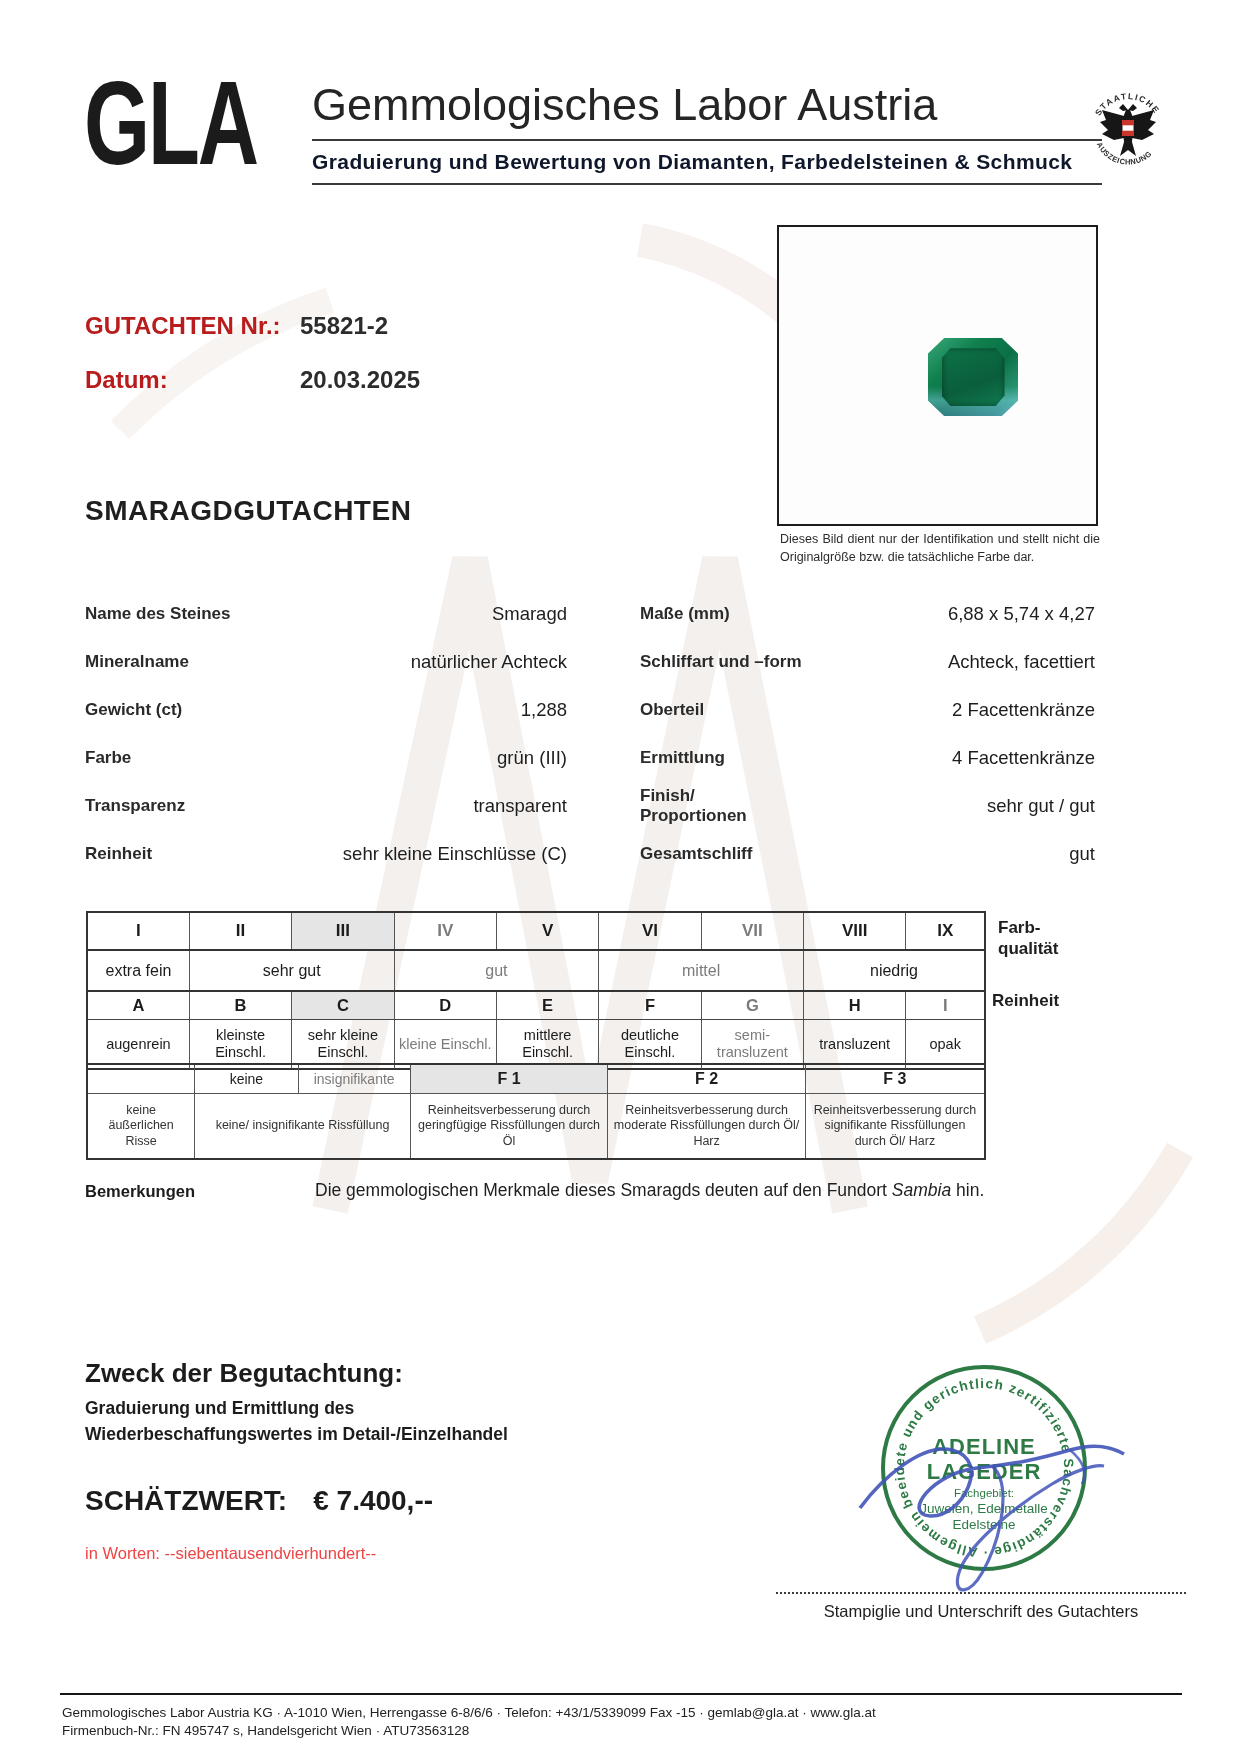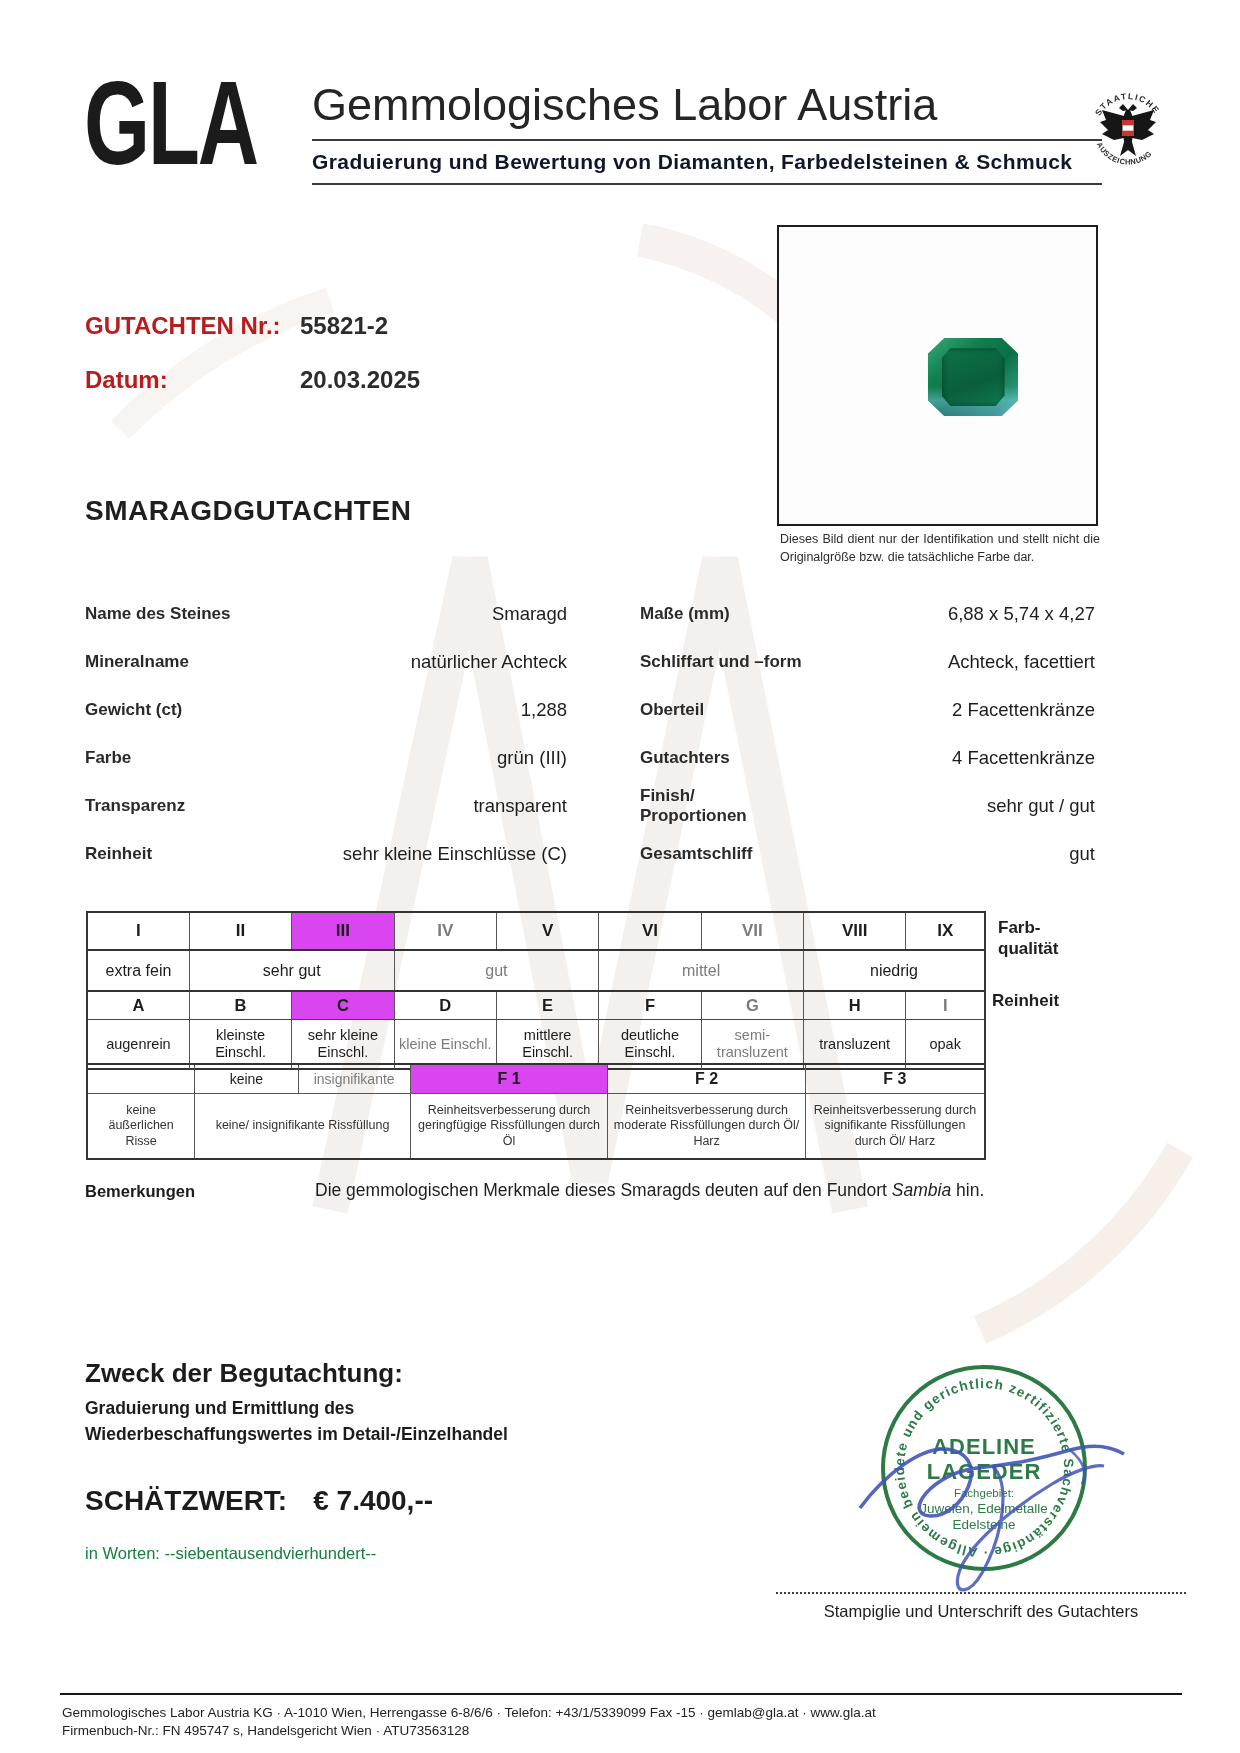--- a/index.html
+++ b/index.html
@@ -44,39 +44,39 @@
   .prop-value{font-size:18.5px;color:#1d1d1d;text-align:right;}
   
   table{border-collapse:collapse;table-layout:fixed;}
   .grade-table{left:86px;top:911px;width:900px;}
   .grade-table td{border:1px solid #555;text-align:center;vertical-align:middle;padding:1px 2px;}
   .grade-table{border:2px solid #333;}
   .row-roman td{height:34px;font-size:17px;font-weight:700;border-bottom:2px solid #333;}
   .row-terms td{height:37px;font-size:16px;border-bottom:2px solid #333;}
   .row-letters td{height:25px;font-size:16.5px;font-weight:700;border-bottom:1.5px solid #444;}
   .row-desc td{height:46px;font-size:14.5px;line-height:1.15;}
-  .hl{background:#d946ef;}
+  .hl{background:#e5e5e5;}
   .faded{color:#7b7b7b;}
   .axis-label{font-size:17px;font-weight:700;color:#202020;white-space:pre-line;line-height:1.25;}
   
   .treat-table{left:86px;top:1063px;width:900px;border:2px solid #333;}
   .treat-table td{border:1px solid #555;text-align:center;vertical-align:middle;padding:2px 4px;}
   .treat-head td{height:24px;font-size:14px;}
   .treat-head .fcell{font-size:16px;font-weight:700;}
   .treat-body td{height:60px;font-size:12.5px;line-height:1.25;color:#343434;}
   
   .remark-label{left:85px;top:1182px;font-size:16.5px;font-weight:700;}
   .remark-text{left:315px;top:1180px;font-size:17.5px;color:#1e1e1e;}
   .remark-text i{font-style:italic;}
   .purpose-head{left:85px;top:1358px;font-size:26px;font-weight:700;}
   .purpose-line1{left:85px;top:1398px;font-size:17.5px;font-weight:700;}
   .purpose-line2{left:85px;top:1424px;font-size:17.5px;font-weight:700;}
   .value-row{left:85px;top:1485px;font-size:28px;font-weight:700;}
   .value-amount{margin-left:26px;}
-  .value-words{left:85px;top:1544px;font-size:16.5px;color:#15803d;}
+  .value-words{left:85px;top:1544px;font-size:16.5px;color:#ef4444;}
   
   .stamp{left:878px;top:1362px;}
   .signature{left:842px;top:1388px;}
   .dotted-line{left:776px;top:1592px;width:410px;border-top:2px dotted #3c3c3c;height:0;}
   .stamp-caption{left:776px;top:1602px;width:410px;text-align:center;font-size:16.5px;color:#1e1e1e;}
   
   .footer-rule{left:60px;top:1693px;width:1122px;height:2px;background:#161616;}
   .footer-line1{left:62px;top:1705px;font-size:13.5px;color:#222;}
   .footer-line2{left:62px;top:1723px;font-size:13.5px;color:#222;}
   
@@ -171,21 +171,21 @@
       </div>
     <div class="prop-row">
         <span class="prop-label">Schliffart und –form</span>
         <span class="prop-value">Achteck, facettiert</span>
       </div>
     <div class="prop-row">
         <span class="prop-label">Oberteil</span>
         <span class="prop-value">2 Facettenkränze</span>
       </div>
     <div class="prop-row">
-        <span class="prop-label">Gutachters</span>
+        <span class="prop-label">Ermittlung</span>
         <span class="prop-value">4 Facettenkränze</span>
       </div>
     <div class="prop-row">
         <span class="prop-label">Finish/
 Proportionen</span>
         <span class="prop-value">sehr gut / gut</span>
       </div>
     <div class="prop-row">
         <span class="prop-label">Gesamtschliff</span>
         <span class="prop-value">gut</span>

